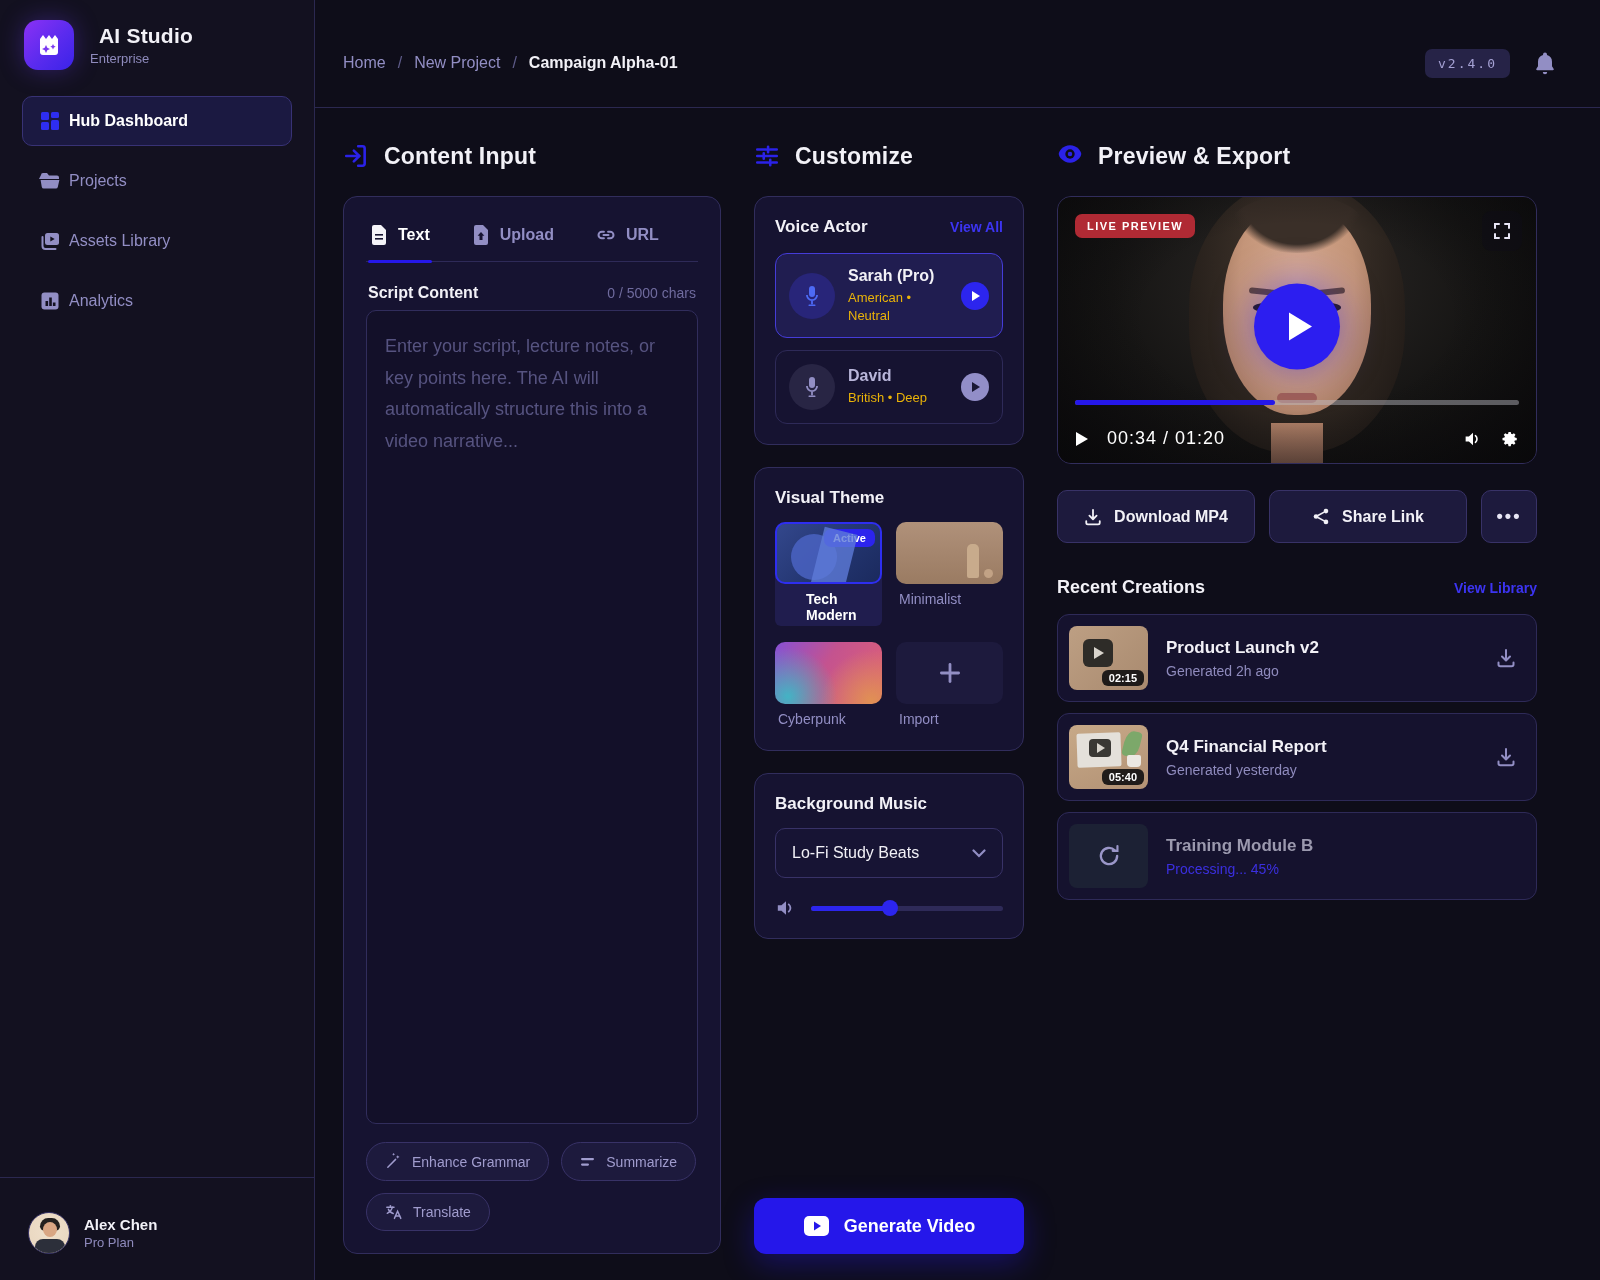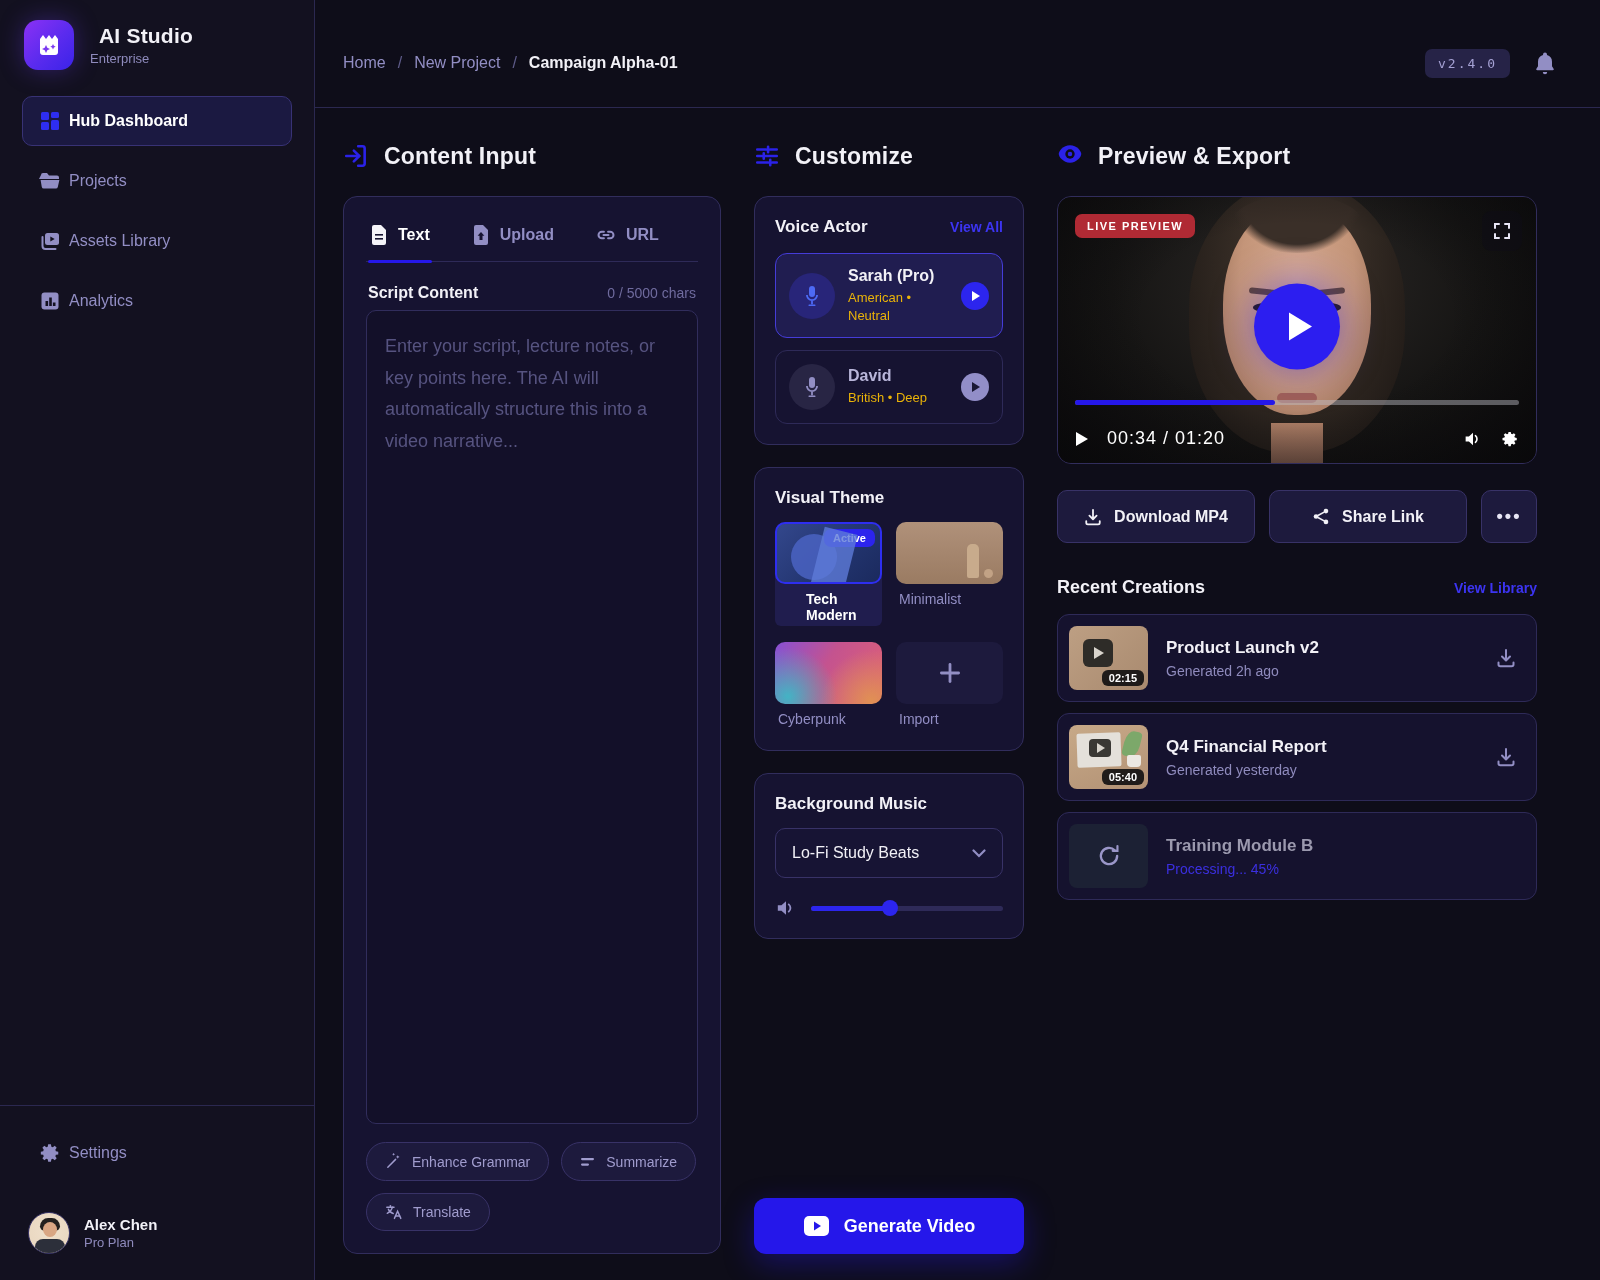--- a/index.html
+++ b/index.html
@@ -342,29 +342,20 @@
             <rect x="10.2" y="7.5" width="2.6" height="8.5" fill="#131120"></rect>
             <rect x="13.9" y="12.5" width="2.6" height="3.5" fill="#131120"></rect>
           </svg>
         </span>
         <span>Analytics</span>
       </div>
     </nav>
 
     <div class="sidebar-bottom">
       <div class="sidebar-divider"></div>
-      <div class="nav-item">
-        <span class="nav-icon">
-          <svg width="22" height="22" viewBox="0 0 24 24" fill="#928ec4">
-            <path d="M12 8.2a3.8 3.8 0 1 0 0 7.6 3.8 3.8 0 0 0 0-7.6zm0 5.6a1.8 1.8 0 1 1 0-3.6 1.8 1.8 0 0 1 0 3.6z"></path>
-            <path d="M21 13.5v-3l-2.6-.5a7 7 0 0 0-.6-1.5l1.5-2.2-2.1-2.1-2.2 1.5a7 7 0 0 0-1.5-.6L13 2.5h-3l-.5 2.6a7 7 0 0 0-1.5.6L5.8 4.2 3.7 6.3l1.5 2.2a7 7 0 0 0-.6 1.5l-2.6.5v3l2.6.5c.14.53.34 1.03.6 1.5l-1.5 2.2 2.1 2.1 2.2-1.5c.47.26.97.46 1.5.6l.5 2.6h3l.5-2.6a7 7 0 0 0 1.5-.6l2.2 1.5 2.1-2.1-1.5-2.2c.26-.47.46-.97.6-1.5l2.6-.5z"></path>
-          </svg>
-        </span>
-        <span>Settings</span>
-      </div>
       <div class="user-row">
         <div class="avatar">
           <div class="av-hair"></div>
             <div class="av-face"></div>
             <div class="av-body"></div>
         </div>
         <div>
           <div class="user-name">Alex Chen</div>
           <div class="user-plan">Pro Plan</div>
         </div>

